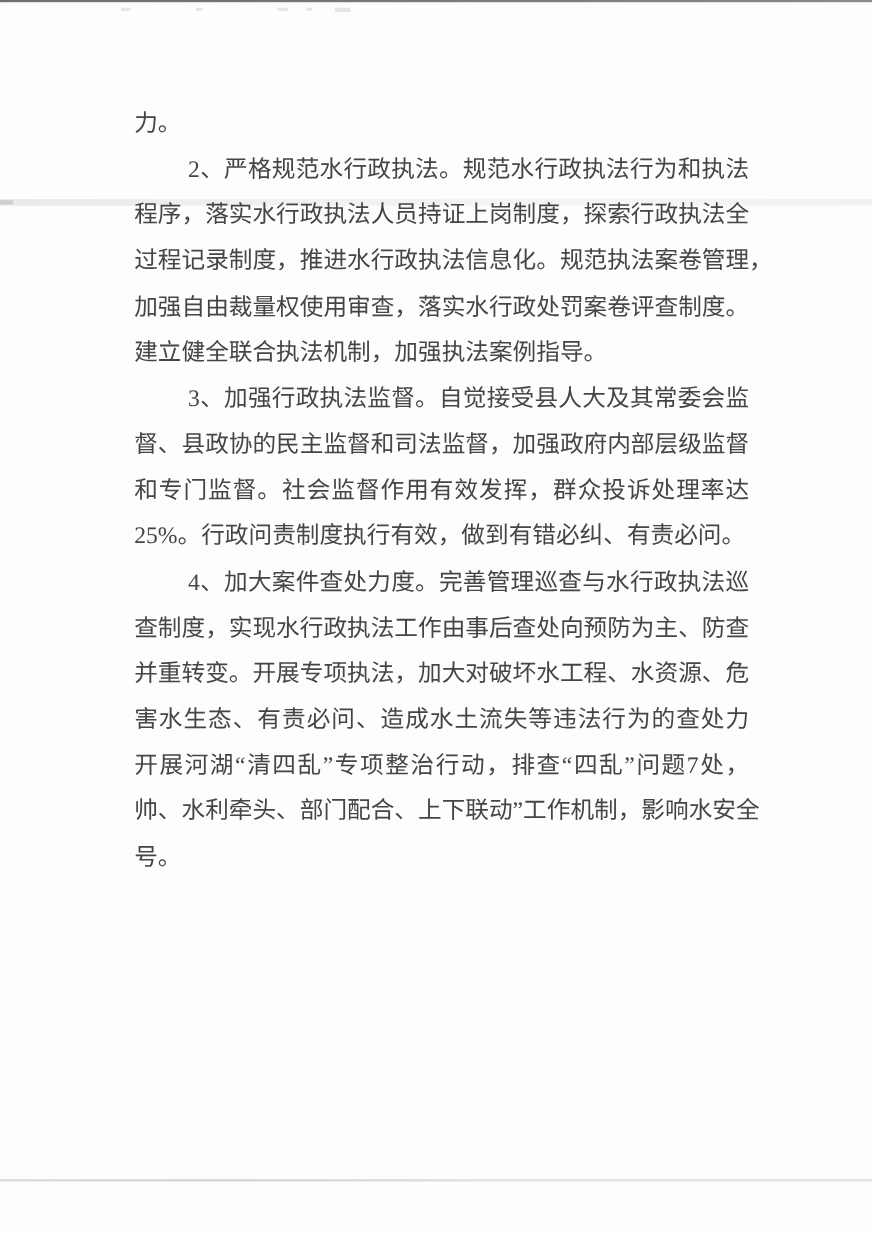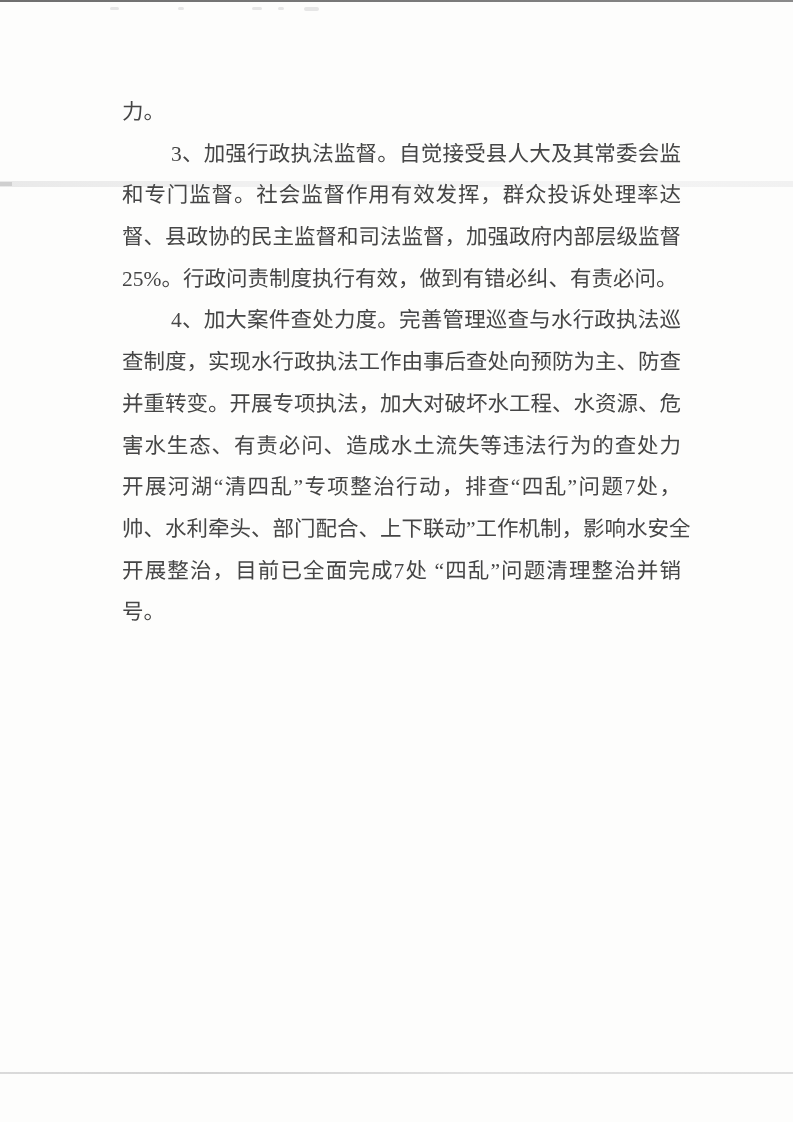--- a/index.html
+++ b/index.html
@@ -77,30 +77,36 @@
   <div class="artifact top-smudge ts5"></div>
   <div class="artifact mid-band"></div>
   <div class="artifact mid-band-tick"></div>
   <div class="artifact bottom-line"></div>
 
   <div class="text-block">
       <div class="paragraph">
         <div class="line lastline">力。</div>
       </div>
       <div class="paragraph">
+        <div class="line indent">2、严格规范水行政执法。规范水行政执法行为和执法</div>
+        <div class="line">程序，落实水行政执法人员持证上岗制度，探索行政执法全</div>
+        <div class="line">过程记录制度，推进水行政执法信息化。规范执法案卷管理，</div>
+        <div class="line">加强自由裁量权使用审查，落实水行政处罚案卷评查制度。</div>
+        <div class="line lastline">建立健全联合执法机制，加强执法案例指导。</div>
+      </div>
+      <div class="paragraph">
         <div class="line indent">3、加强行政执法监督。自觉接受县人大及其常委会监</div>
+        <div class="line">督、县政协的民主监督和司法监督，加强政府内部层级监督</div>
         <div class="line">和专门监督。社会监督作用有效发挥，群众投诉处理率达</div>
-        <div class="line">督、县政协的民主监督和司法监督，加强政府内部层级监督</div>
         <div class="line lastline">25%。行政问责制度执行有效，做到有错必纠、有责必问。</div>
       </div>
       <div class="paragraph">
         <div class="line indent">4、加大案件查处力度。完善管理巡查与水行政执法巡</div>
         <div class="line">查制度，实现水行政执法工作由事后查处向预防为主、防查</div>
         <div class="line">并重转变。开展专项执法，加大对破坏水工程、水资源、危</div>
         <div class="line">害水生态、有责必问、造成水土流失等违法行为的查处力</div>
         <div class="line">开展河湖“清四乱”专项整治行动，排查“四乱”问题7处，</div>
         <div class="line">帅、水利牵头、部门配合、上下联动”工作机制，影响水安全</div>
-        <div class="line">开展整治，目前已全面完成7处 “四乱”问题清理整治并销</div>
         <div class="line lastline">号。</div>
       </div>
     </div>
 
 </div>
 
 </body></html>

